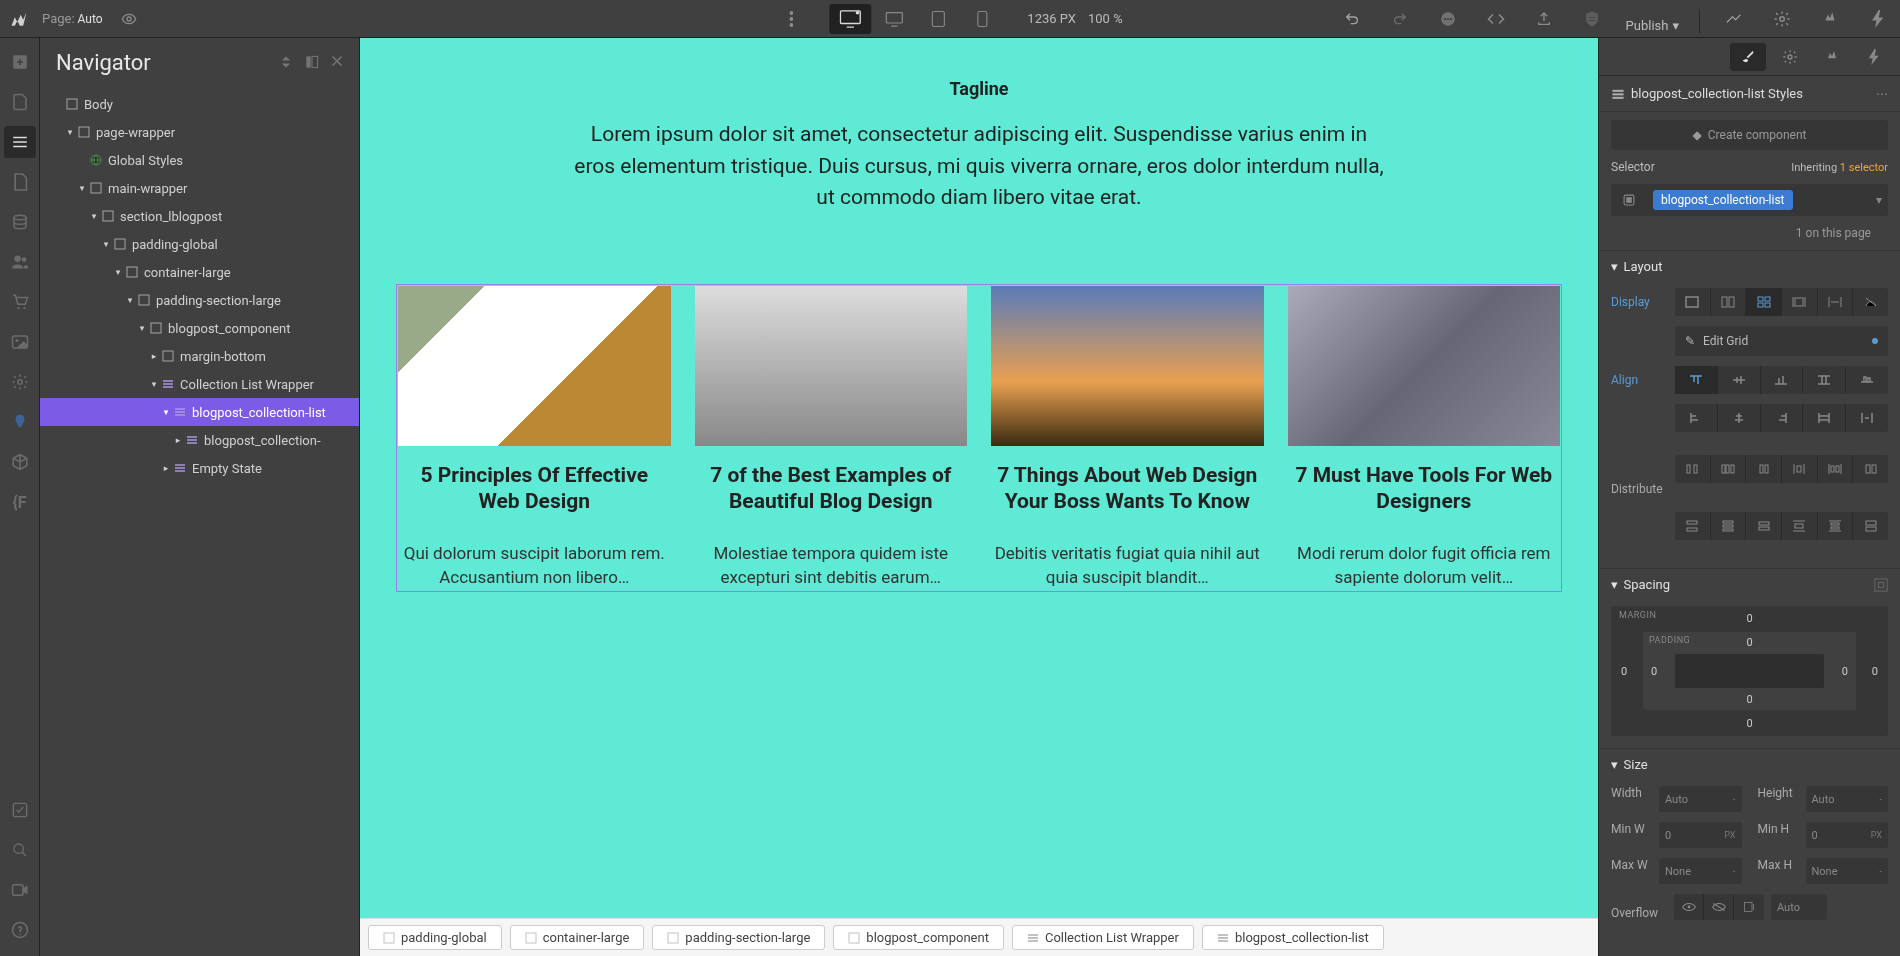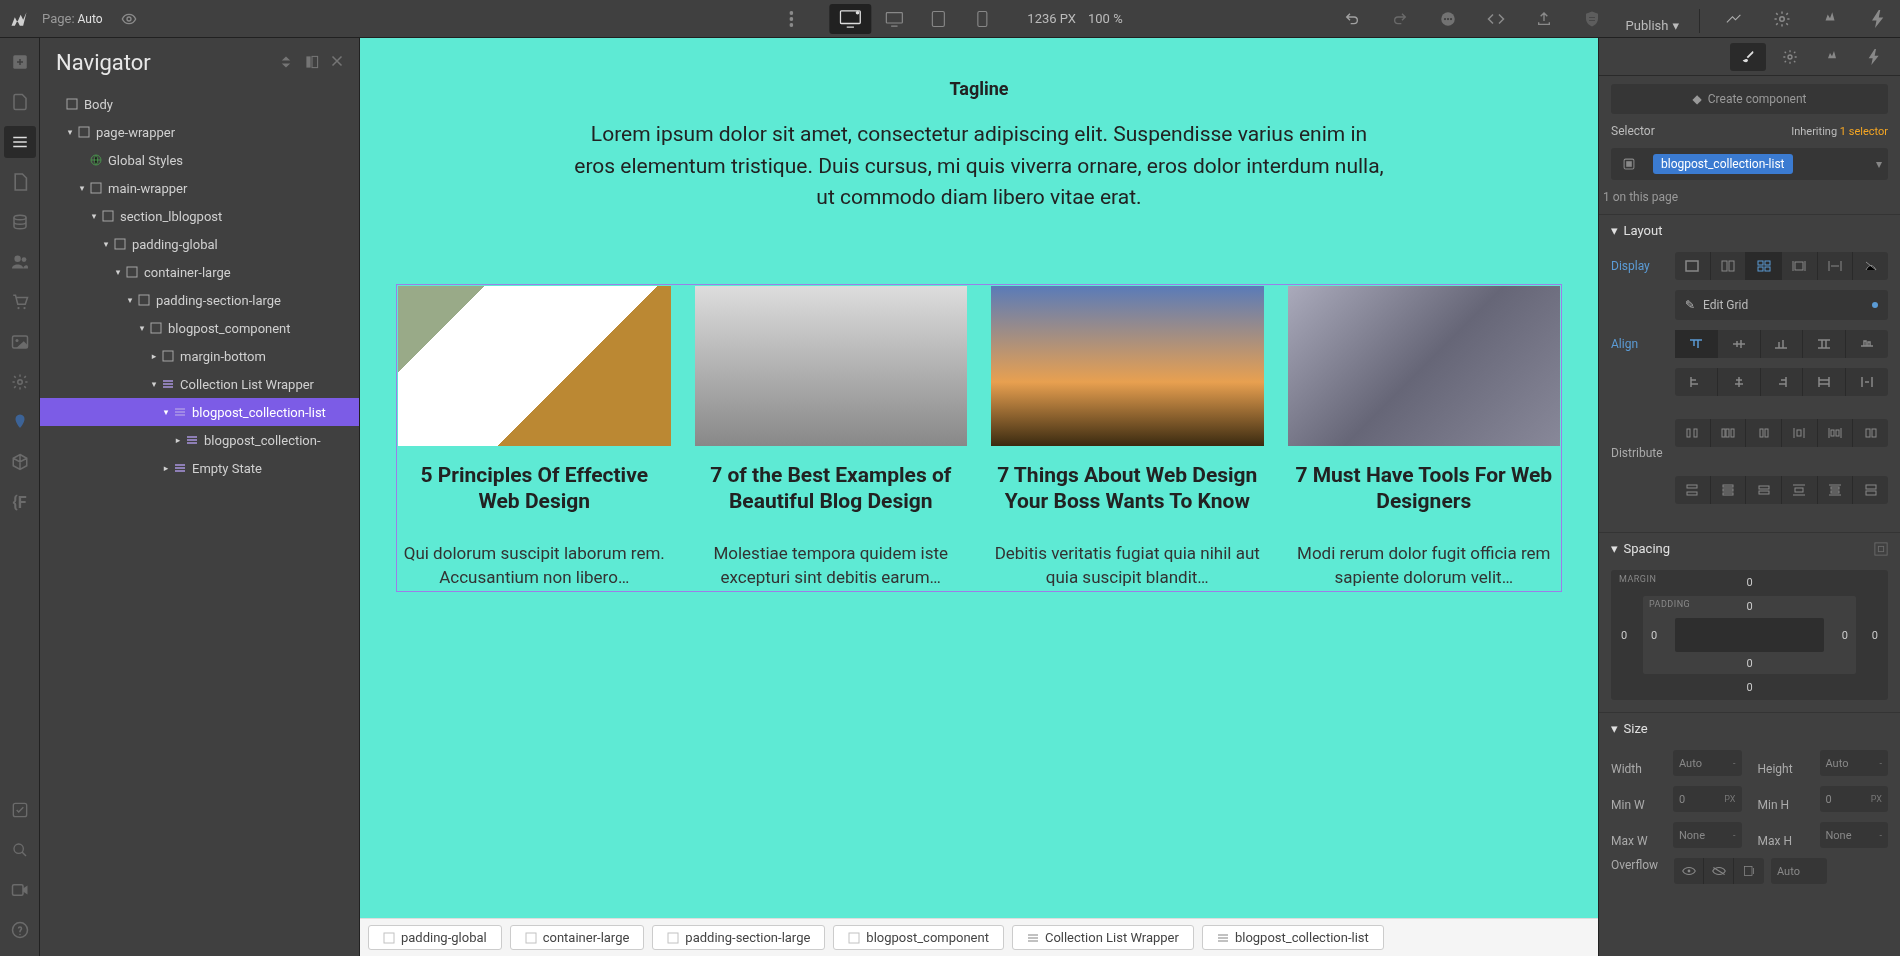--- a/index.html
+++ b/index.html
@@ -82,21 +82,21 @@
 .styles-title { color: #ddd; font-size: 13px; }
 .create-comp { margin: 8px 12px 0; background: #363636; border-radius: 3px; height: 30px; display: flex; align-items: center; justify-content: center; gap: 6px; color: #999; cursor: pointer; }
 .selector-row { padding: 10px 12px; display: flex; justify-content: space-between; align-items: center; }
 .inherit-text { font-size: 11px; }
 .inherit-link { color: #f5a623; }
 .selector-input-row { padding: 0 12px 10px; display: flex; gap: 0; }
 .selector-state { width: 36px; height: 32px; background: #363636; border-radius: 3px 0 0 3px; display:flex;align-items:center;justify-content:center; }
 .selector-field { flex: 1; height: 32px; background: #363636; border-radius: 0 3px 3px 0; display: flex; align-items: center; padding: 0 6px; }
 .selector-tag { background: #3b7bd1; color: #fff; padding: 3px 8px; border-radius: 3px; font-size: 12px; }
 .selector-dd { margin-left: auto; opacity: 0.6; }
-.page-count { padding: 0 4px 10px; font-size: 12px; color: #999; }
+.page-count { padding: 0 29px 10px; font-size: 12px; color: #999; text-align: right; }
 .section-header { padding: 8px 12px; display: flex; align-items: center; justify-content: space-between; border-top: 1px solid #343434; }
 .section-title { color: #e0e0e0; font-size: 13px; display:flex; align-items:center; gap:6px;}
 .section-body { padding: 6px 12px 12px; }
 .prop-row { display: flex; align-items: center; margin-bottom: 10px; gap: 8px; }
 .prop-label { width: 56px; color: #5b9bd5; font-size: 12px; }
 .prop-label.plain { color: #aaa; margin-top: 40px; }
 .btn-group { display: flex; background: #363636; border-radius: 3px; flex: 1; }
 .btn-group .bg-btn { flex: 1; height: 28px; display: flex; align-items: center; justify-content: center; cursor: pointer; border-right: 1px solid #2a2a2a; }
 .btn-group .bg-btn:last-child { border-right: none; }
 .btn-group .bg-btn.active { background: #2a2a2a; color: #5b9bd5; }
@@ -105,25 +105,25 @@
 
 
 .spacing-box { position: relative; height: 130px; background: #363636; border-radius: 3px; }
 .spacing-box .pad-box { position: absolute; left: 32px; right: 32px; top: 26px; bottom: 26px; background: #404040; border-radius: 2px; }
 .spacing-box .inner-box { position: absolute; left: 64px; right: 64px; top: 48px; bottom: 48px; background: #2e2e2e; border-radius: 2px; }
 .sp-label { position: absolute; font-size: 9px; color: #888; letter-spacing: 0.5px; }
 .sp-val { position: absolute; font-size: 11px; color: #ccc; cursor: pointer; }
 
 
 .size-grid { display: grid; grid-template-columns: 1fr 1fr; gap: 10px 16px; }
-.size-item { display: flex; align-items: flex-end; gap: 14px; }
+.size-item { display: flex; align-items: flex-start; gap: 0; }
 .size-label { width: 48px; font-size: 12px; color: #aaa; }
 .size-input { flex: 1; height: 26px; background: #363636; border-radius: 3px; display: flex; align-items: center; padding: 0 6px; color: #888; font-size: 11px; justify-content: space-between; }
 .size-unit { font-size: 9px; color: #777; }
-.overflow-row { display:flex; align-items:flex-start; gap: 7px; margin-top:10px;}
+.overflow-row { display:flex; align-items:flex-end; gap: 7px; margin-top:10px;}
 .overflow-btns { display:flex; background:#363636; border-radius:3px; }
 .overflow-btns .ob { width:30px;height:26px;display:flex;align-items:center;justify-content:center;border-right:1px solid #2a2a2a;cursor:pointer; }
 .overflow-btns .ob:last-child{border-right:none;}
 
 svg { display: block; }
 </style>
 </head>
 <body>
 
 <div class="top-bar">
@@ -607,20 +607,33 @@
           <path fill="#888" d="M6 14l3-8 3 5 3-8 3 11H6z"></path>
         </svg>
       </div>
     <div class="panel-tab">
         <svg width="12" height="16" viewBox="0 0 16 24">
           <path fill="#888" d="M9 0L0 14h6l-2 10 11-14H9l2-10z"></path>
         </svg>
       </div>
   </div>
 
+  <div class="panel-row styles-title-row">
+    <div style="display:flex;align-items:center;gap:6px;">
+      <span>
+          <svg width="14" height="14" viewBox="0 0 20 20">
+            <rect x="2" y="4" width="16" height="3" fill="#aaa"></rect>
+            <rect x="2" y="9" width="16" height="3" fill="#aaa"></rect>
+            <rect x="2" y="14" width="16" height="3" fill="#aaa"></rect>
+          </svg>
+        </span>
+      <span class="styles-title"><span>blogpost_collection-list</span> <span>Styles</span></span>
+    </div>
+    <span style="opacity:0.6">⋯</span>
+  </div>
   <div class="create-comp">
     <span>◆</span>
     <span>Create component</span>
   </div>
 
   <div class="selector-row">
     <span>Selector</span>
     <span class="inherit-text"><span>Inheriting</span> <span class="inherit-link">1 selector</span></span>
   </div>
   <div class="selector-input-row">

